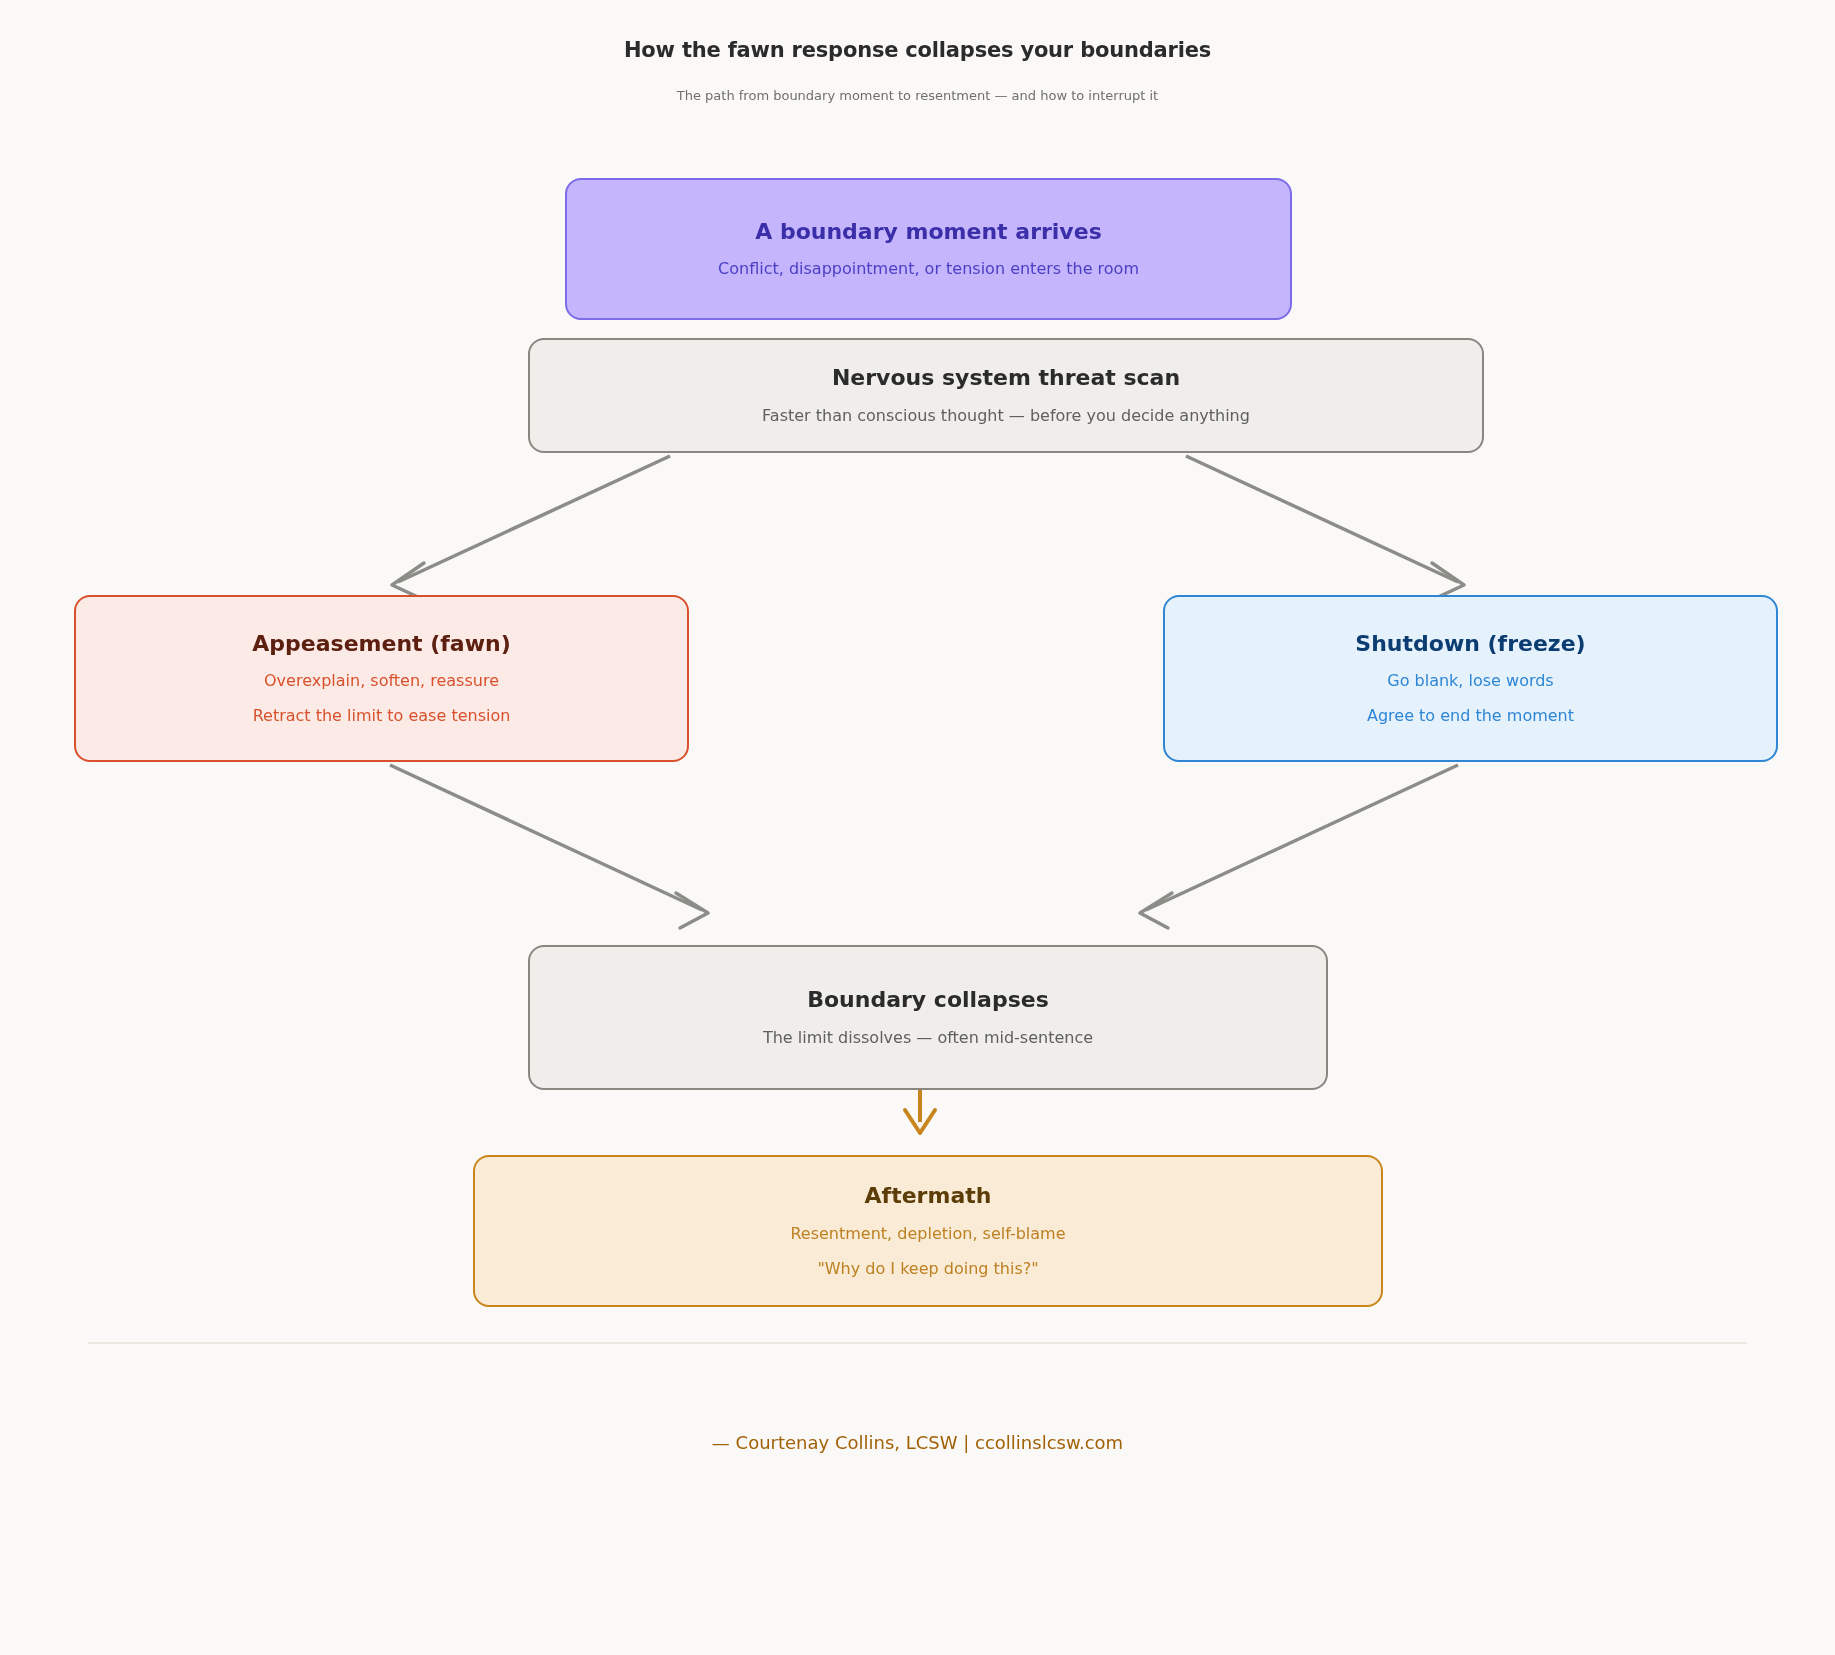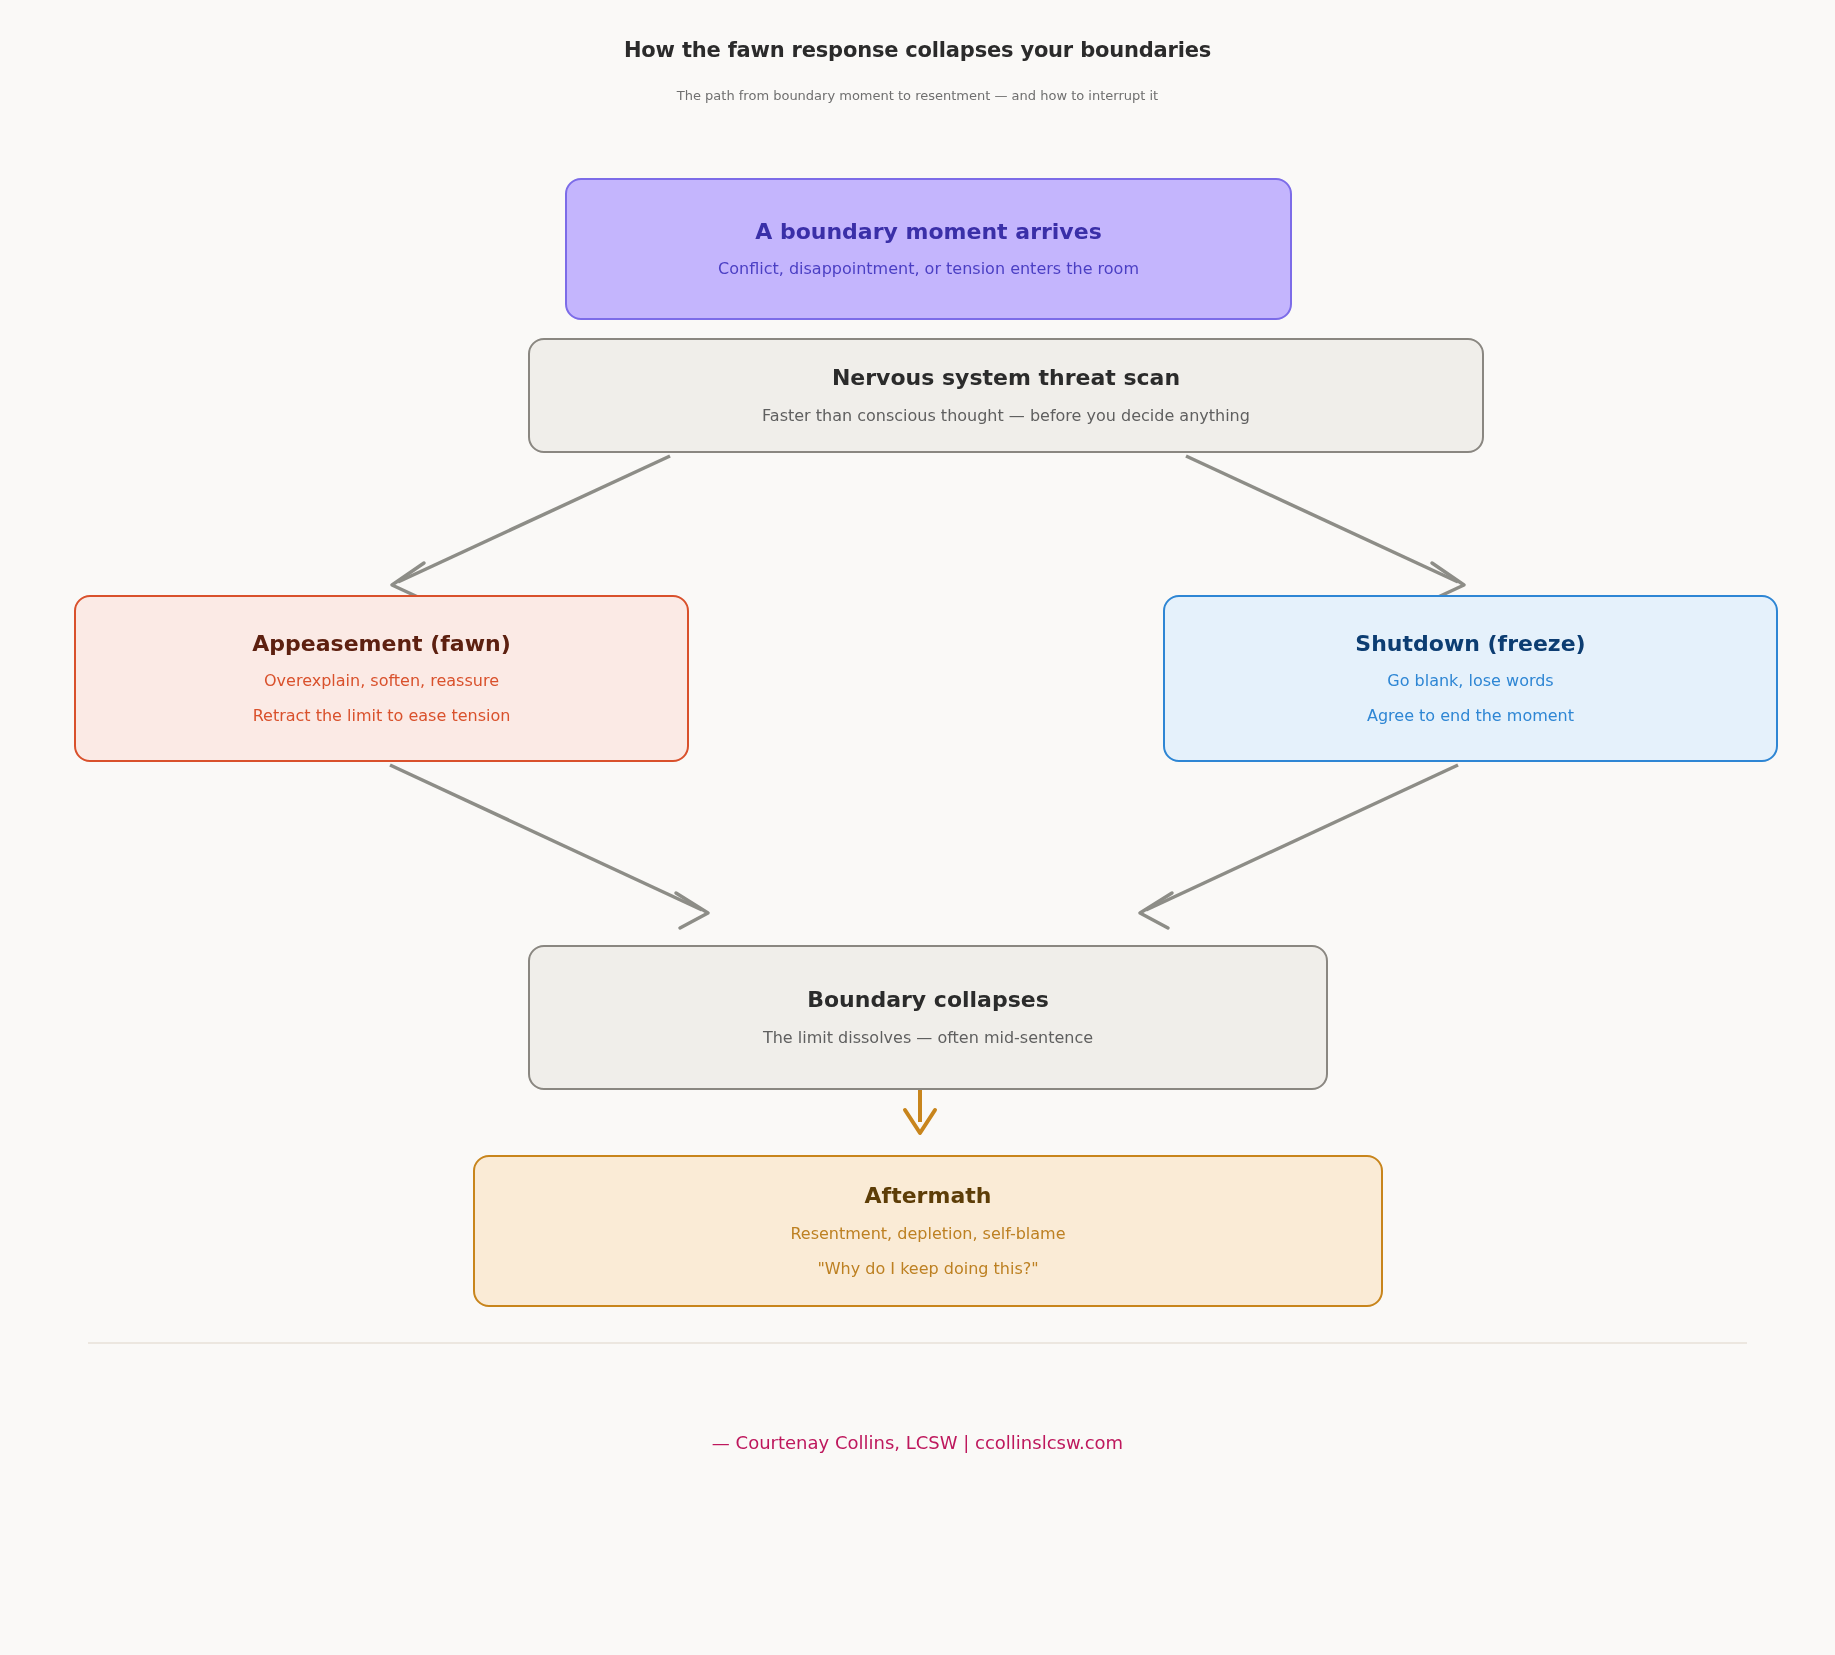--- a/index.html
+++ b/index.html
@@ -141,21 +141,21 @@
     font-size: 20px;
     font-style: italic;
     color: #4e4e4e;
   }
   .footer-credit {
     position: absolute;
     left: 0; right: 0;
     top: 1432px;
     text-align: center;
     font-size: 18px;
-    color: #be185d;
+    color: #a16207;
   }
 </style>
 </head>
 <body>
 
 <div id="canvas">
 
   <div class="title">How the fawn response collapses your boundaries</div>
   <div class="subtitle">The path from boundary moment to resentment — and how to interrupt it</div>
 

